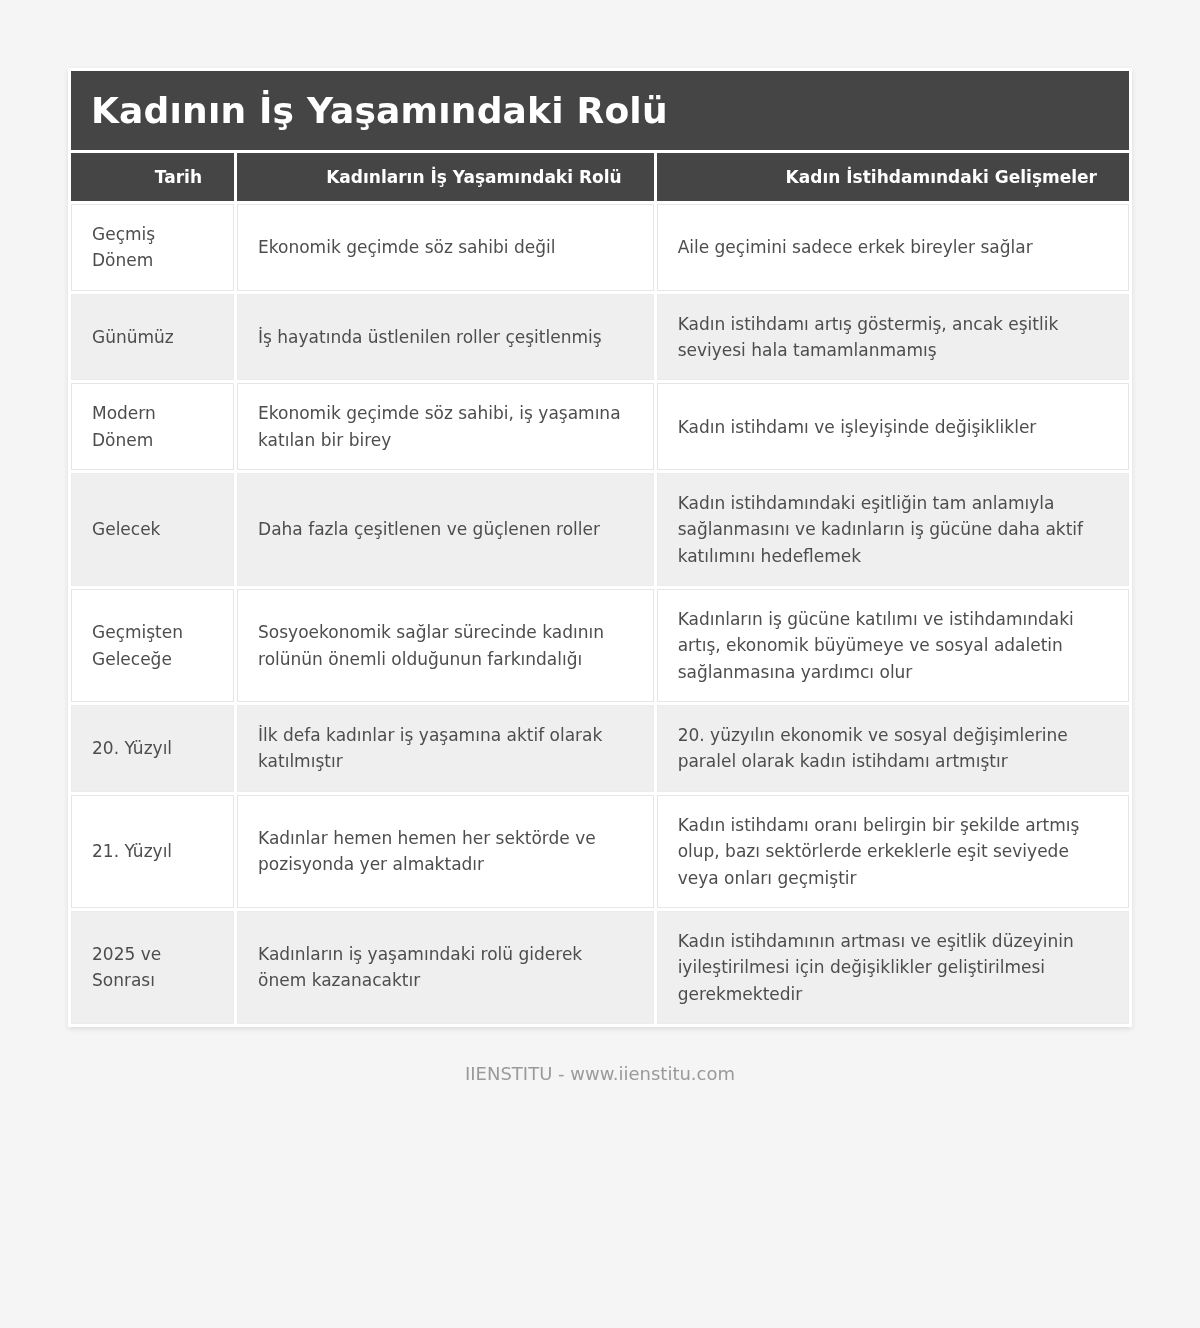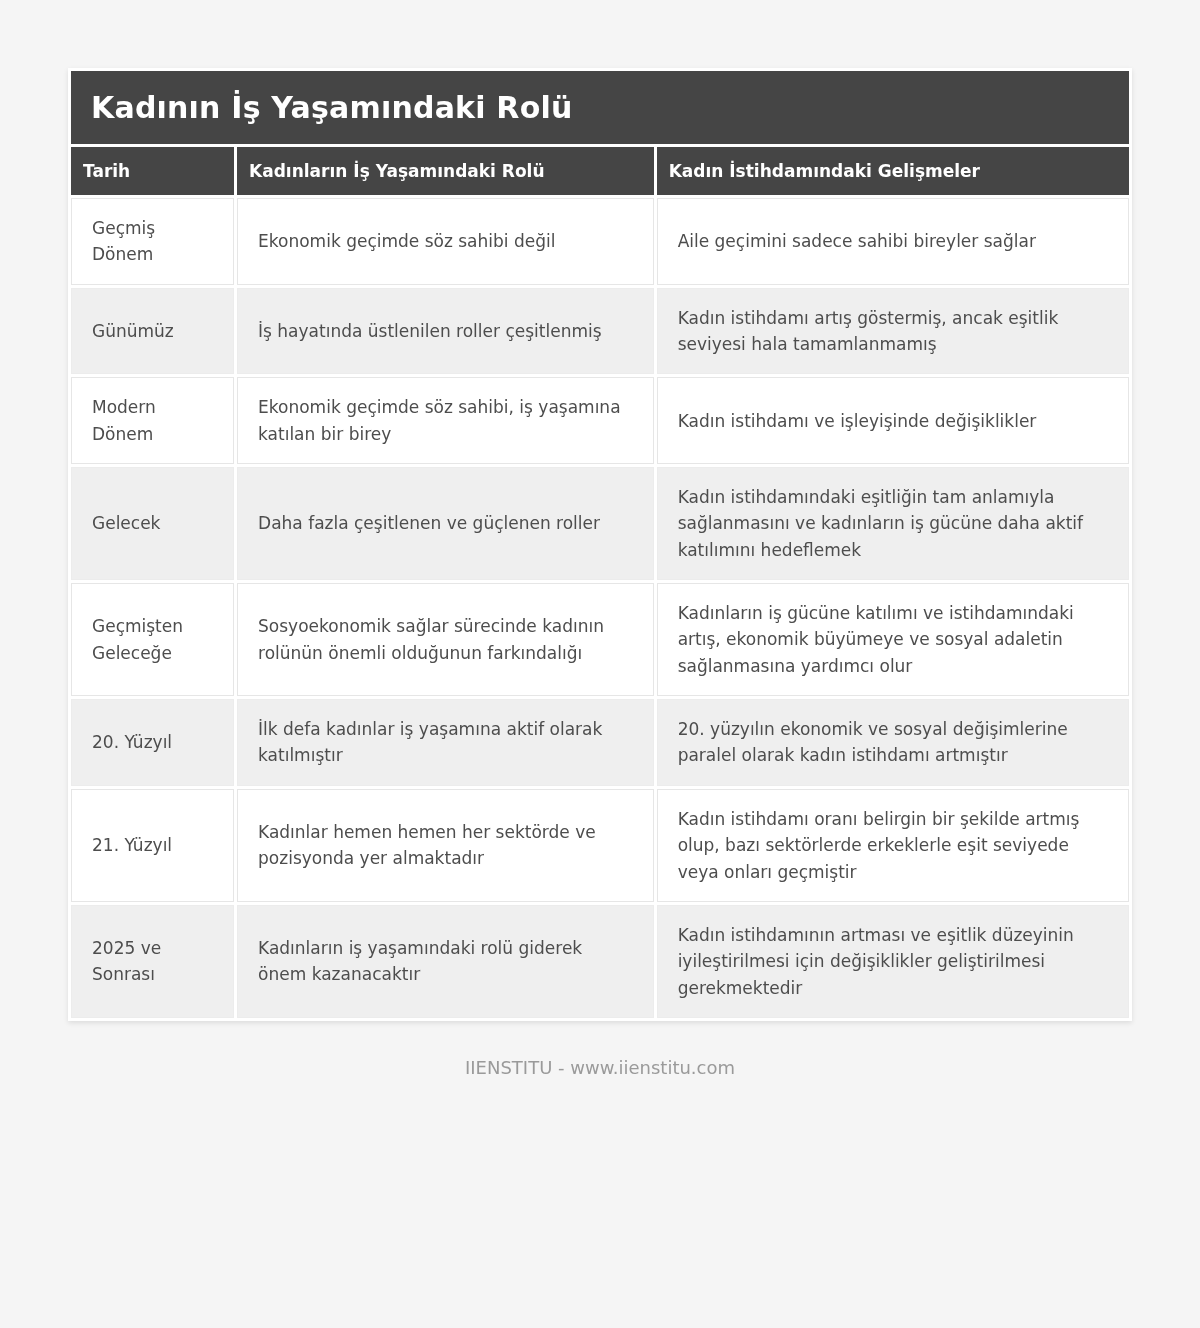--- a/index.html
+++ b/index.html
@@ -20,33 +20,33 @@
     width: 1064px;
     margin: 0 auto;
     border-collapse: separate;
     border-spacing: 3px;
     background: #ffffff;
     box-shadow: 0 2px 5px rgba(0,0,0,0.10);
   }
   .title-cell {
     background: #454545;
     color: #ffffff;
-    font-size: 30px;
+    font-size: 36px;
     font-weight: bold;
     text-align: left;
     padding: 19px 20px;
     letter-spacing: 0.2px;
   }
   .header-row th {
     background: #454545;
     color: #ffffff;
     font-size: 17px;
     font-weight: bold;
-    text-align: left;
-    padding: 14px 12px;
+    text-align: right;
+    padding: 14px 32px;
     vertical-align: middle;
   }
   tbody td {
     font-size: 17px;
     color: #4d4d4d;
     line-height: 1.55;
     padding: 16px 20px;
     vertical-align: middle;
     border: 1px solid #e6e6e6;
     background: #ffffff;
@@ -84,21 +84,21 @@
       <tr class="header-row">
         <th>Tarih</th>
         <th>Kadınların İş Yaşamındaki Rolü</th>
         <th>Kadın İstihdamındaki Gelişmeler</th>
       </tr>
     </thead>
     <tbody>
       <tr>
         <td>Geçmiş Dönem</td>
         <td>Ekonomik geçimde söz sahibi değil</td>
-        <td>Aile geçimini sadece sahibi bireyler sağlar</td>
+        <td>Aile geçimini sadece erkek bireyler sağlar</td>
       </tr>
       <tr>
         <td>Günümüz</td>
         <td>İş hayatında üstlenilen roller çeşitlenmiş</td>
         <td>Kadın istihdamı artış göstermiş, ancak eşitlik seviyesi hala tamamlanmamış</td>
       </tr>
       <tr>
         <td>Modern Dönem</td>
         <td>Ekonomik geçimde söz sahibi, iş yaşamına katılan bir birey</td>
         <td>Kadın istihdamı ve işleyişinde değişiklikler</td>

